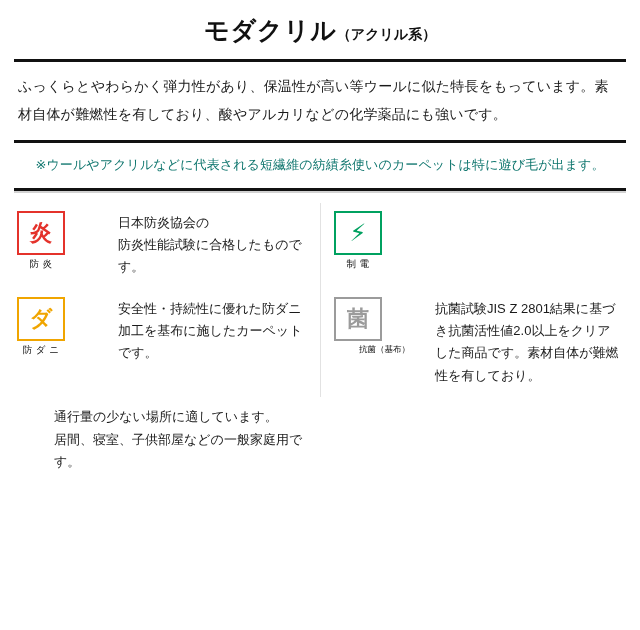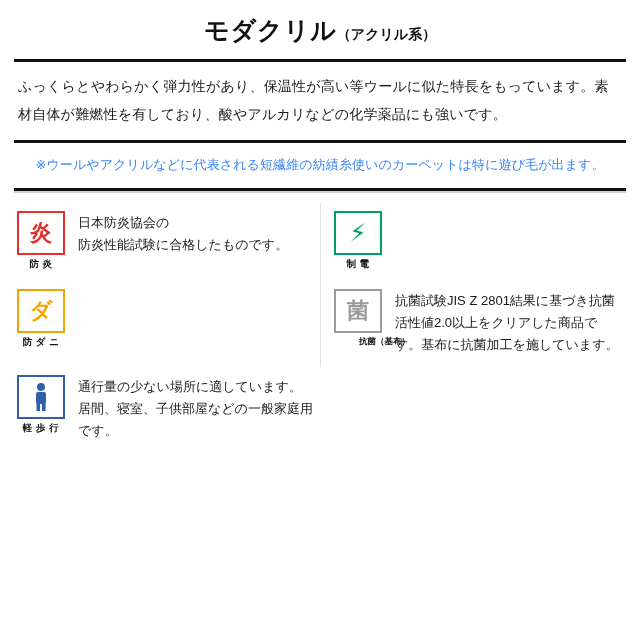--- a/index.html
+++ b/index.html
@@ -50,21 +50,21 @@
     line-height: 2.0;
     color: #1a1a1a;
     padding: 10px 4px 12px 4px;
     letter-spacing: 0.2px;
   }
 
   .note-block {
     padding: 10px 4px 10px 4px;
   }
   .note-text {
-    color: #3b82f6;
+    color: #0f766e;
     font-size: 13px;
     line-height: 1.9;
     text-align: center;
     letter-spacing: 0.1px;
   }
 
   
   .features {
     display: flex;
     flex-wrap: wrap;
@@ -93,36 +93,37 @@
     margin: 0 auto;
     border: 2px solid currentColor;
     box-sizing: border-box;
     display: flex;
     align-items: center;
     justify-content: center;
     background: #ffffff;
   }
   .badge-label {
     font-size: 9.5px;
-    font-weight: 700;
+    font-weight: 400;
     color: #111111;
     margin-top: 3px;
     letter-spacing: 0.5px;
     white-space: nowrap;
   }
   .badge-label.small {
     font-size: 8.5px;
     letter-spacing: 0;
     margin-left: 28px;
   }
   .feature-text {
     font-size: 13px;
     line-height: 1.72;
     color: #1a1a1a;
     padding-top: 1px;
+    margin-left: 40px;
   }
 
   .c-red { color: #e4322b; }
   .c-green { color: #00a160; }
   .c-orange { color: #f0a500; }
   .c-gray { color: #9b9b9b; }
   .c-blue { color: #2f5fa8; }
 
   .glyph {
     font-size: 24px;
@@ -177,42 +178,32 @@
       </div>
     </div>
 
     <div class="feature">
       <div class="badge">
         <div class="badge-box c-orange">
           <span class="kanji-glyph c-orange">ダ</span>
         </div>
         <div class="badge-label">防 ダ ニ</div>
       </div>
+      <div class="feature-text">安全性・持続性に優れた防ダニ加工を基布に施したカーペットです。</div>
     </div>
 
     <div class="feature right">
       <div class="badge">
         <div class="badge-box c-gray">
           <span class="kanji-glyph c-gray">菌</span>
         </div>
         <div class="badge-label small">抗菌（基布）</div>
       </div>
-      <div class="feature-text">抗菌試験JIS Z 2801結果に基づき抗菌活性値2.0以上をクリアした商品です。基布に抗菌加工を施しています。</div>
+      <div class="feature-text">抗菌試験JIS Z 2801結果に基づき抗菌活性値2.0以上をクリアした商品です。素材自体が難燃性を有しており。</div>
     </div>
 
     <div class="feature">
-      <div class="badge">
-        <div class="badge-box c-blue">
-          <svg width="20" height="30" viewBox="0 0 20 30" aria-hidden="true">
-            <circle cx="10" cy="5" r="4" fill="#2f5fa8"></circle>
-            <rect x="5" y="10" width="10" height="12" rx="2" fill="#2f5fa8"></rect>
-            <rect x="5.5" y="21" width="3.6" height="8" fill="#2f5fa8"></rect>
-            <rect x="11" y="21" width="3.6" height="8" fill="#2f5fa8"></rect>
-          </svg>
-        </div>
-        <div class="badge-label">軽 歩 行</div>
-      </div>
       <div class="feature-text" style="white-space: pre-line;">通行量の少ない場所に適しています。
 居間、寝室、子供部屋などの一般家庭用です。</div>
     </div>
 
   </div>
 </div>
 
 </body></html>

